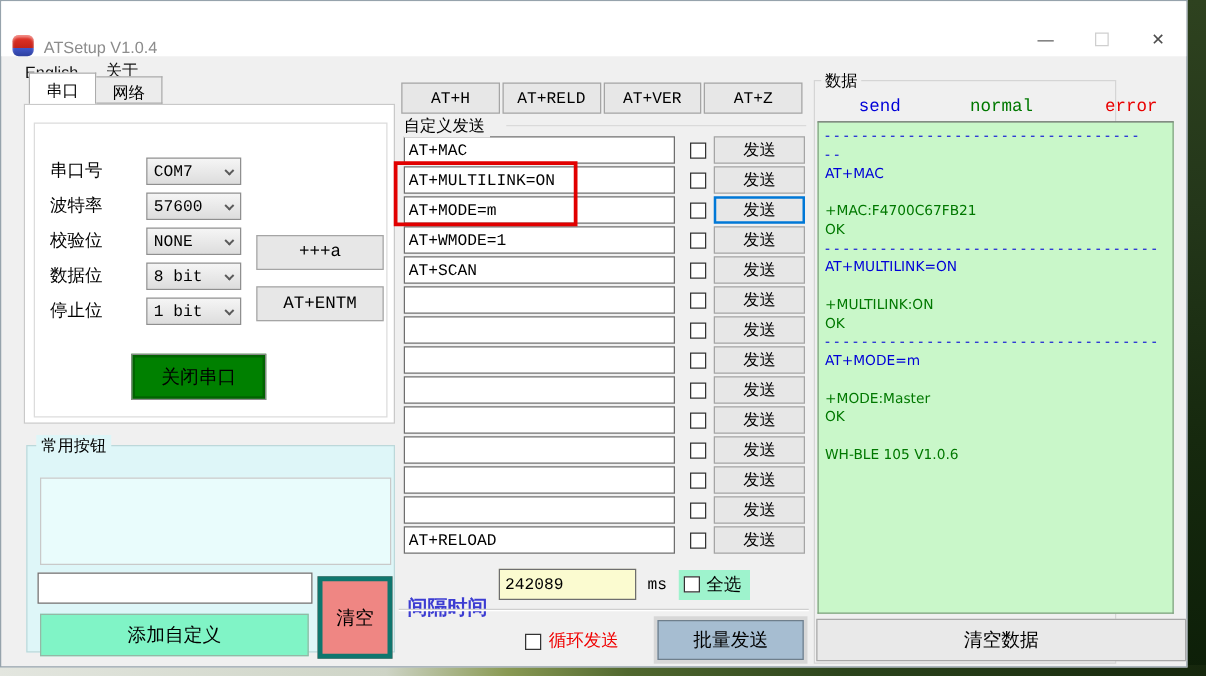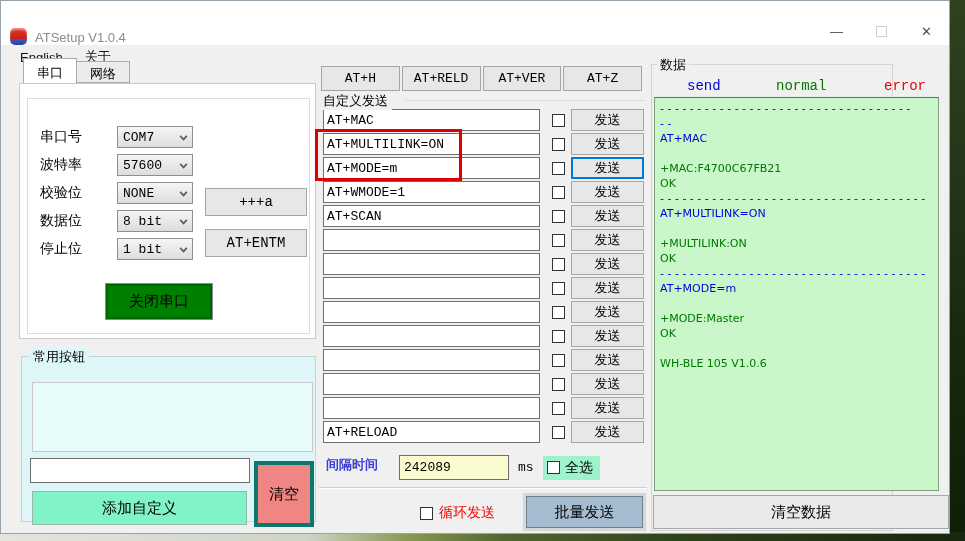--- a/index.html
+++ b/index.html
@@ -70,21 +70,21 @@
   .quick-btn { flex: 1; font: 13px "Liberation Mono", monospace; }
   .custom-title { position: absolute; left: 322px; top: 91px; font-size: 13px; background: #f0f0f0; padding-right: 4px; z-index: 2; }
   .custom-titleline { position: absolute; left: 404px; top: 99px; width: 240px; border-top: 1px solid #dadada; }
   .cs-rows { position: absolute; left: 322px; top: 108px; }
   .cs-row { display: flex; align-items: center; height: 22px; margin-bottom: 2px; }
   .cs-input { width: 217px; height: 22px; border: 1px solid #6e6e6e; background: #fff; font: 13px "Liberation Mono", monospace; padding: 0 3px; }
   .cb { width: 13px; height: 13px; border: 1px solid #333; background: #fff; flex: 0 0 13px; }
   .cs-row .cb { margin-left: 12px; }
   .send-btn { width: 73px; height: 22px; margin-left: 6px; font: 13px "Liberation Mono", monospace; }
   .send-btn.focused { border: 2px solid #0078d7; }
-  .interval-label { position: absolute; left: 325px; top: 455px; color: #3c3cd2; font-weight: bold; font-size: 13px; }
+  .interval-label { position: absolute; left: 325px; top: 475px; color: #3c3cd2; font-weight: bold; font-size: 16px; }
   .interval-input { position: absolute; left: 398px; top: 454px; width: 110px; height: 25px; background: #fbfbd0; border: 1px solid #6e6e6e; font: 13px "Liberation Mono", monospace; padding: 0 4px; }
   .ms-label { position: absolute; left: 517px; top: 459px; font: 13px "Liberation Mono", monospace; }
   .select-all { position: absolute; left: 542px; top: 455px; height: 24px; display: flex; align-items: center; gap: 5px; background: #9ef3cd; padding: 0 7px 1px 4px; font-size: 14px; }
   .mid-divider { position: absolute; left: 318px; top: 486px; width: 328px; border-top: 1px solid #cfcfcf; border-bottom: 1px solid #ffffff; }
   .loop-wrap { position: absolute; left: 419px; top: 503px; display: flex; align-items: center; gap: 6px; }
   .loop-label { color: #f00000; font-size: 14px; }
   .batch-btn { position: absolute; left: 525px; top: 495px; width: 117px; height: 32px; background: #a6bdd1; border: 1px solid #6f7f8c; box-shadow: 0 0 0 3px #d7d7d7; font-size: 15px; }
   
   .data-label { position: absolute; left: 656px; top: 55px; font-size: 13px; background: #f0f0f0; padding: 0 3px; z-index: 2; }
   .data-group { position: absolute; left: 650px; top: 63px; width: 242px; height: 467px; border: 1px solid #d5d5d5; }

